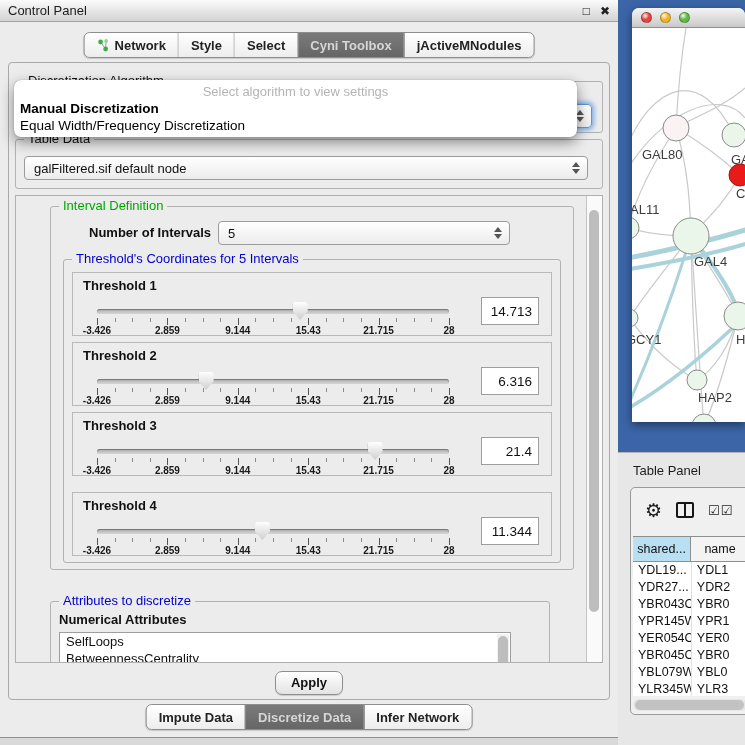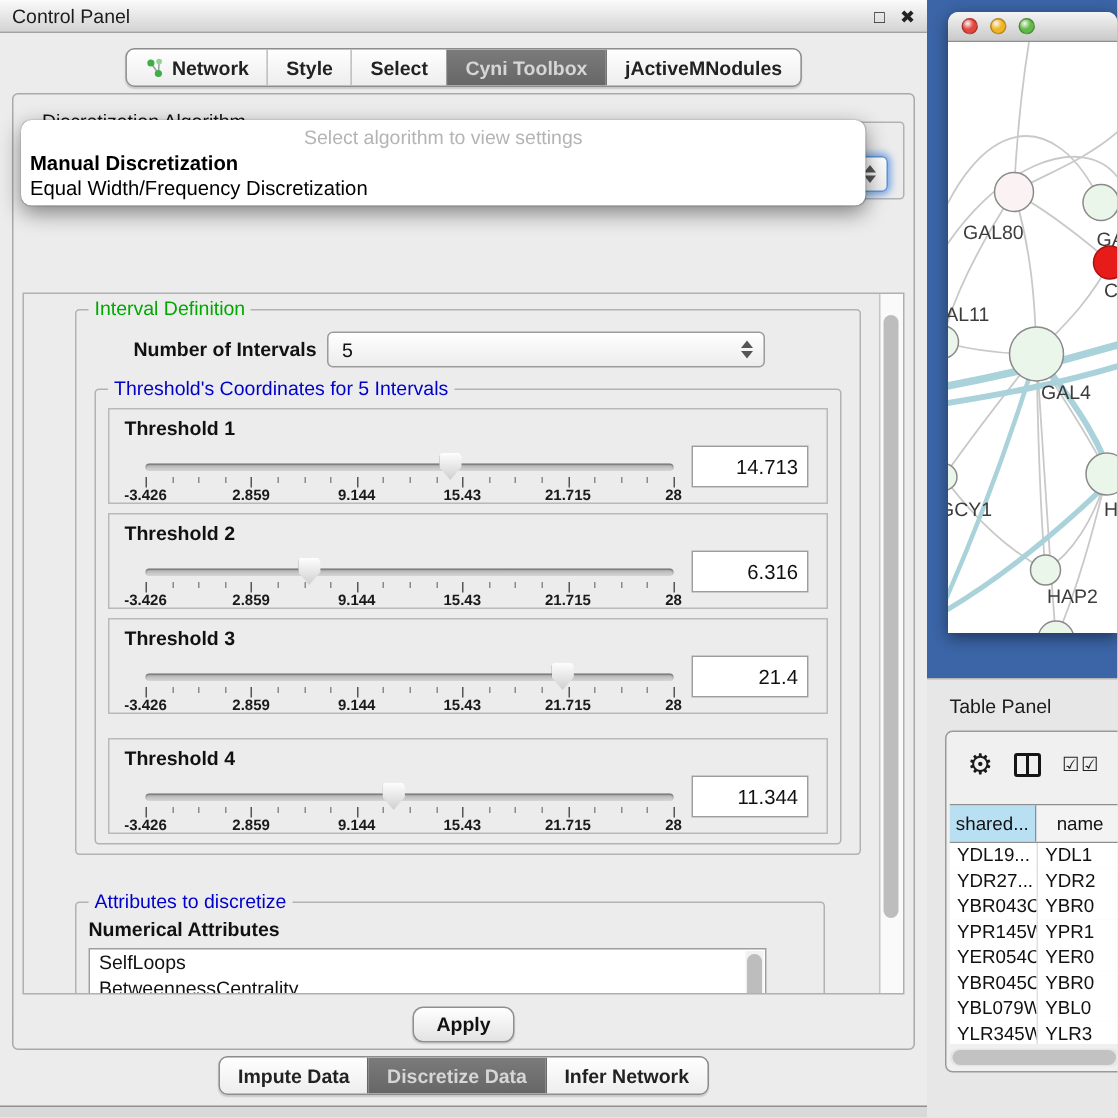--- a/index.html
+++ b/index.html
@@ -61,21 +61,21 @@
     background:linear-gradient(#adadad,#d6d6d6);box-shadow:inset 0 1px 1px rgba(0,0,0,.35);}
   .thumb{position:absolute;top:-7px;width:15px;height:18px;
     background:linear-gradient(#fefefe,#cfcfcf);
     clip-path:polygon(10% 0,90% 0,100% 12%,100% 52%,50% 100%,0 52%,0 12%);
     filter:drop-shadow(0 0 1px #777);}
   .ticks{position:absolute;left:24px;top:45px;width:352px;height:8px;}
   .tick{position:absolute;top:0;width:1px;height:4px;background:#8a8a8a;}
   .tick.major{height:7px;background:#555;}
   .tlabels{position:absolute;left:24px;top:52px;width:352px;height:10px;}
   .tlabel{position:absolute;transform:translateX(-50%);font-size:10px;font-weight:bold;color:#1a1a1a;white-space:nowrap;}
-  .val{position:absolute;right:12px;top:24px;width:78px;height:28px;background:#fff;border:1px solid #9d9d9d;
+  .val{position:absolute;right:12px;top:24px;width:58px;height:28px;background:#fff;border:1px solid #9d9d9d;
     font-size:13.5px;line-height:28px;text-align:right;padding-right:6px;box-sizing:border-box;}
   
   .attr-label{position:absolute;left:8px;top:10px;font-weight:bold;font-size:13px;}
   .attr-list{position:absolute;left:8px;top:30px;width:452px;height:52px;background:#fff;border:1px solid #9e9e9e;
     overflow:hidden;box-sizing:border-box;}
   .attr-item{font-size:13px;line-height:17px;padding-left:6px;white-space:nowrap;}
   .attr-sb{position:absolute;right:1px;top:1px;bottom:1px;width:12px;background:#f2f2f2;}
   .attr-sb .thumbv{position:absolute;left:1px;right:1px;top:2px;height:44px;background:#bdbdbd;border-radius:5px;}
   .apply-btn{position:absolute;left:50%;transform:translateX(-50%);top:608px;width:66px;height:22px;
     background:linear-gradient(#ffffff,#e3e3e3);border:1px solid #8f8f8f;border-radius:7px;
@@ -151,20 +151,30 @@
       <span class="group-title">Discretization Algorithm</span>
       <div class="combo focus-ring" style="left:8px;right:10px;top:22px;">
         <span class="cval"></span>
         <span class="spinner">
             <i class="up"></i>
             <i class="dn"></i>
           </span>
       </div>
     </div>
 
+    <div class="group" style="left:6px;top:76px;width:588px;height:50px;">
+      <span class="group-title">Table Data</span>
+      <div class="combo" style="left:8px;right:14px;top:16px;">
+        <span class="cval">galFiltered.sif default node</span>
+        <span class="spinner">
+            <i class="up"></i>
+            <i class="dn"></i>
+          </span>
+      </div>
+    </div>
 
     <div class="scrollpane">
 
       <div class="group" style="left:34px;top:10px;width:524px;height:364px;">
         <span class="group-title gt-green">Interval Definition</span>
         <span style="position:absolute;left:38px;top:18px;font-weight:bold;">Number of Intervals</span>
         <div class="combo" style="left:167px;top:14px;width:292px;">
           <span class="cval">5</span>
           <span class="spinner">
               <i class="up"></i>

